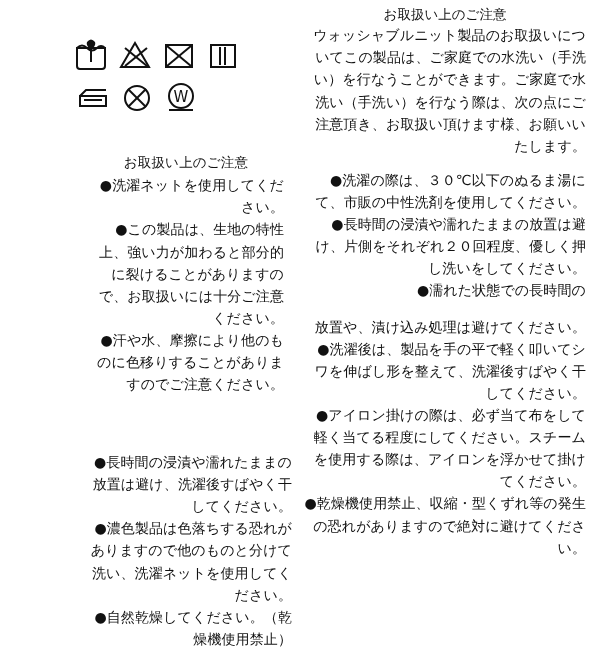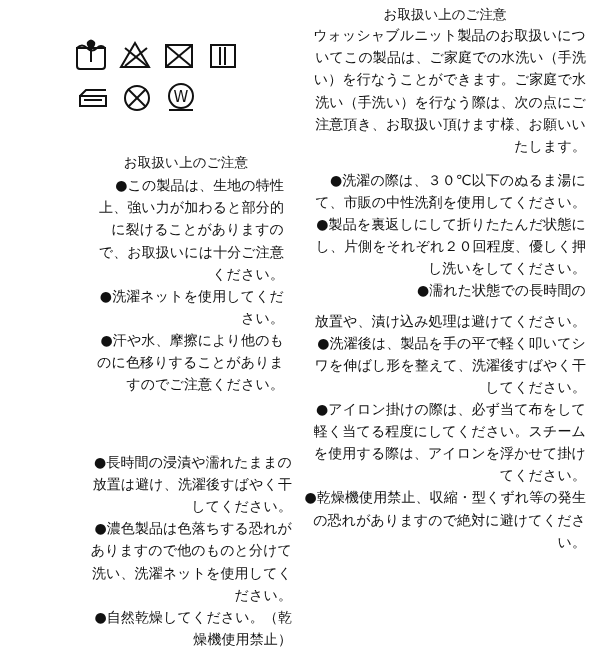--- a/index.html
+++ b/index.html
@@ -99,21 +99,21 @@
     line-height: 1.5;
     margin: 0;
   }
   .right-block-1 {
     margin-top: 0px;
   }
   .right-block-2 {
     margin-top: 12px;
   }
   .right-block-3 {
-    margin-top: 8px;
+    margin-top: 14px;
   }
 </style>
 </head>
 <body>
 
 <div class="page">
 
   <div class="col-left">
 
     <div class="symbols">
@@ -178,22 +178,22 @@
             <text x="17" y="24" font-family="DejaVu Sans, sans-serif" font-size="15" text-anchor="middle" fill="#111">W</text>
             <path d="M5 32 L29 32" stroke="#111" stroke-width="2"></path>
           </svg>
         </span>
 
       </div>
     </div>
 
     <div class="left-text">
       <p class="heading">お取扱い上のご注意</p>
+      <p class="para">●洗濯ネットを使用してください。</p>
       <p class="para">●この製品は、生地の特性上、強い力が加わると部分的に裂けることがありますので、お取扱いには十分ご注意ください。</p>
-      <p class="para">●洗濯ネットを使用してください。</p>
       <p class="para">●汗や水、摩擦により他のものに色移りすることがありますのでご注意ください。</p>
     </div>
 
     <div class="left-text-2">
       <p class="para">●長時間の浸漬や濡れたままの放置は避け、洗濯後すばやく干してください。</p>
       <p class="para">●濃色製品は色落ちする恐れがありますので他のものと分けて洗い、洗濯ネットを使用してください。</p>
       <p class="para">●自然乾燥してください。（乾燥機使用禁止）</p>
       <p class="para">●アイロンの際は、当て布をしてください。</p>
     </div>
 
@@ -201,21 +201,21 @@
 
   <div class="col-right">
 
     <div class="right-block-1">
       <p class="right-heading">お取扱い上のご注意</p>
       <p class="para">ウォッシャブルニット製品のお取扱いについてこの製品は、ご家庭での水洗い（手洗い）を行なうことができます。ご家庭で水洗い（手洗い）を行なう際は、次の点にご注意頂き、お取扱い頂けます様、お願いいたします。</p>
     </div>
 
     <div class="right-block-2">
       <p class="para">●洗濯の際は、３０℃以下のぬるま湯にて、市販の中性洗剤を使用してください。</p>
-      <p class="para">●製品を裏返しにして折りたたんだ状態にし、片側をそれぞれ２０回程度、優しく押し洗いをしてください。</p>
+      <p class="para">●長時間の浸漬や濡れたままの放置は避け、片側をそれぞれ２０回程度、優しく押し洗いをしてください。</p>
       <p class="para">●濡れた状態での長時間の</p>
     </div>
 
     <div class="right-block-3">
       <p class="para">放置や、漬け込み処理は避けてください。</p>
       <p class="para">●洗濯後は、製品を手の平で軽く叩いてシワを伸ばし形を整えて、洗濯後すばやく干してください。</p>
       <p class="para">●アイロン掛けの際は、必ず当て布をして軽く当てる程度にしてください。スチームを使用する際は、アイロンを浮かせて掛けてください。</p>
       <p class="para">●乾燥機使用禁止、収縮・型くずれ等の発生の恐れがありますので絶対に避けてください。</p>
     </div>
 

